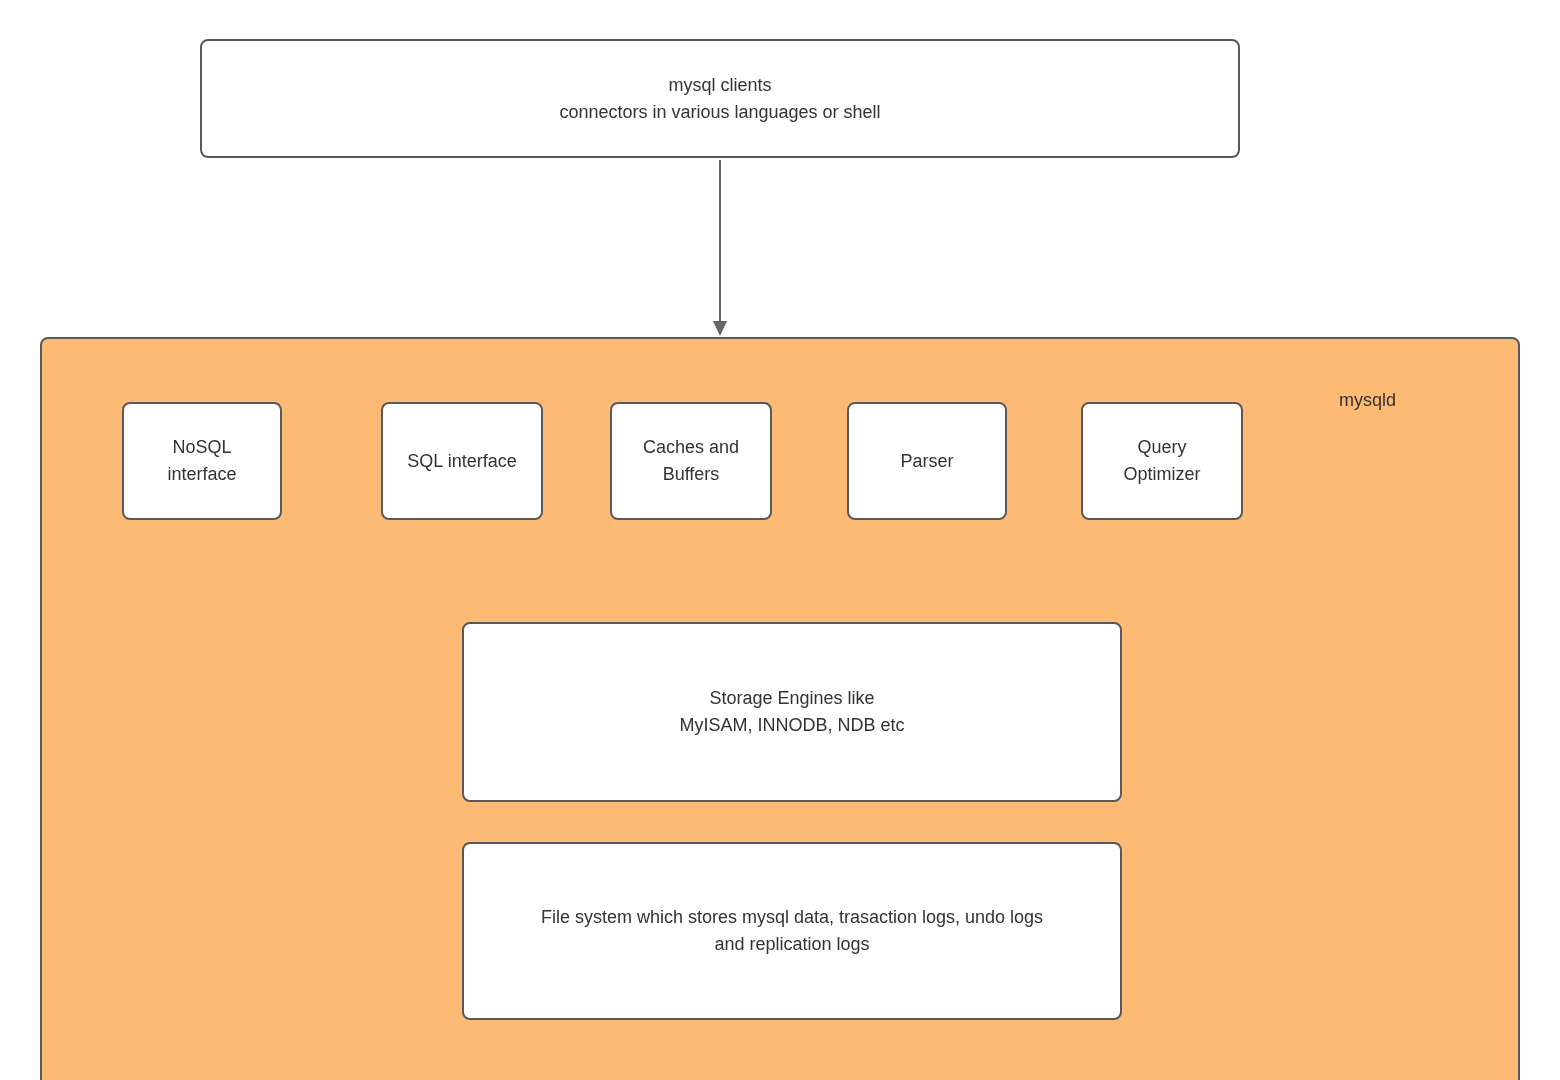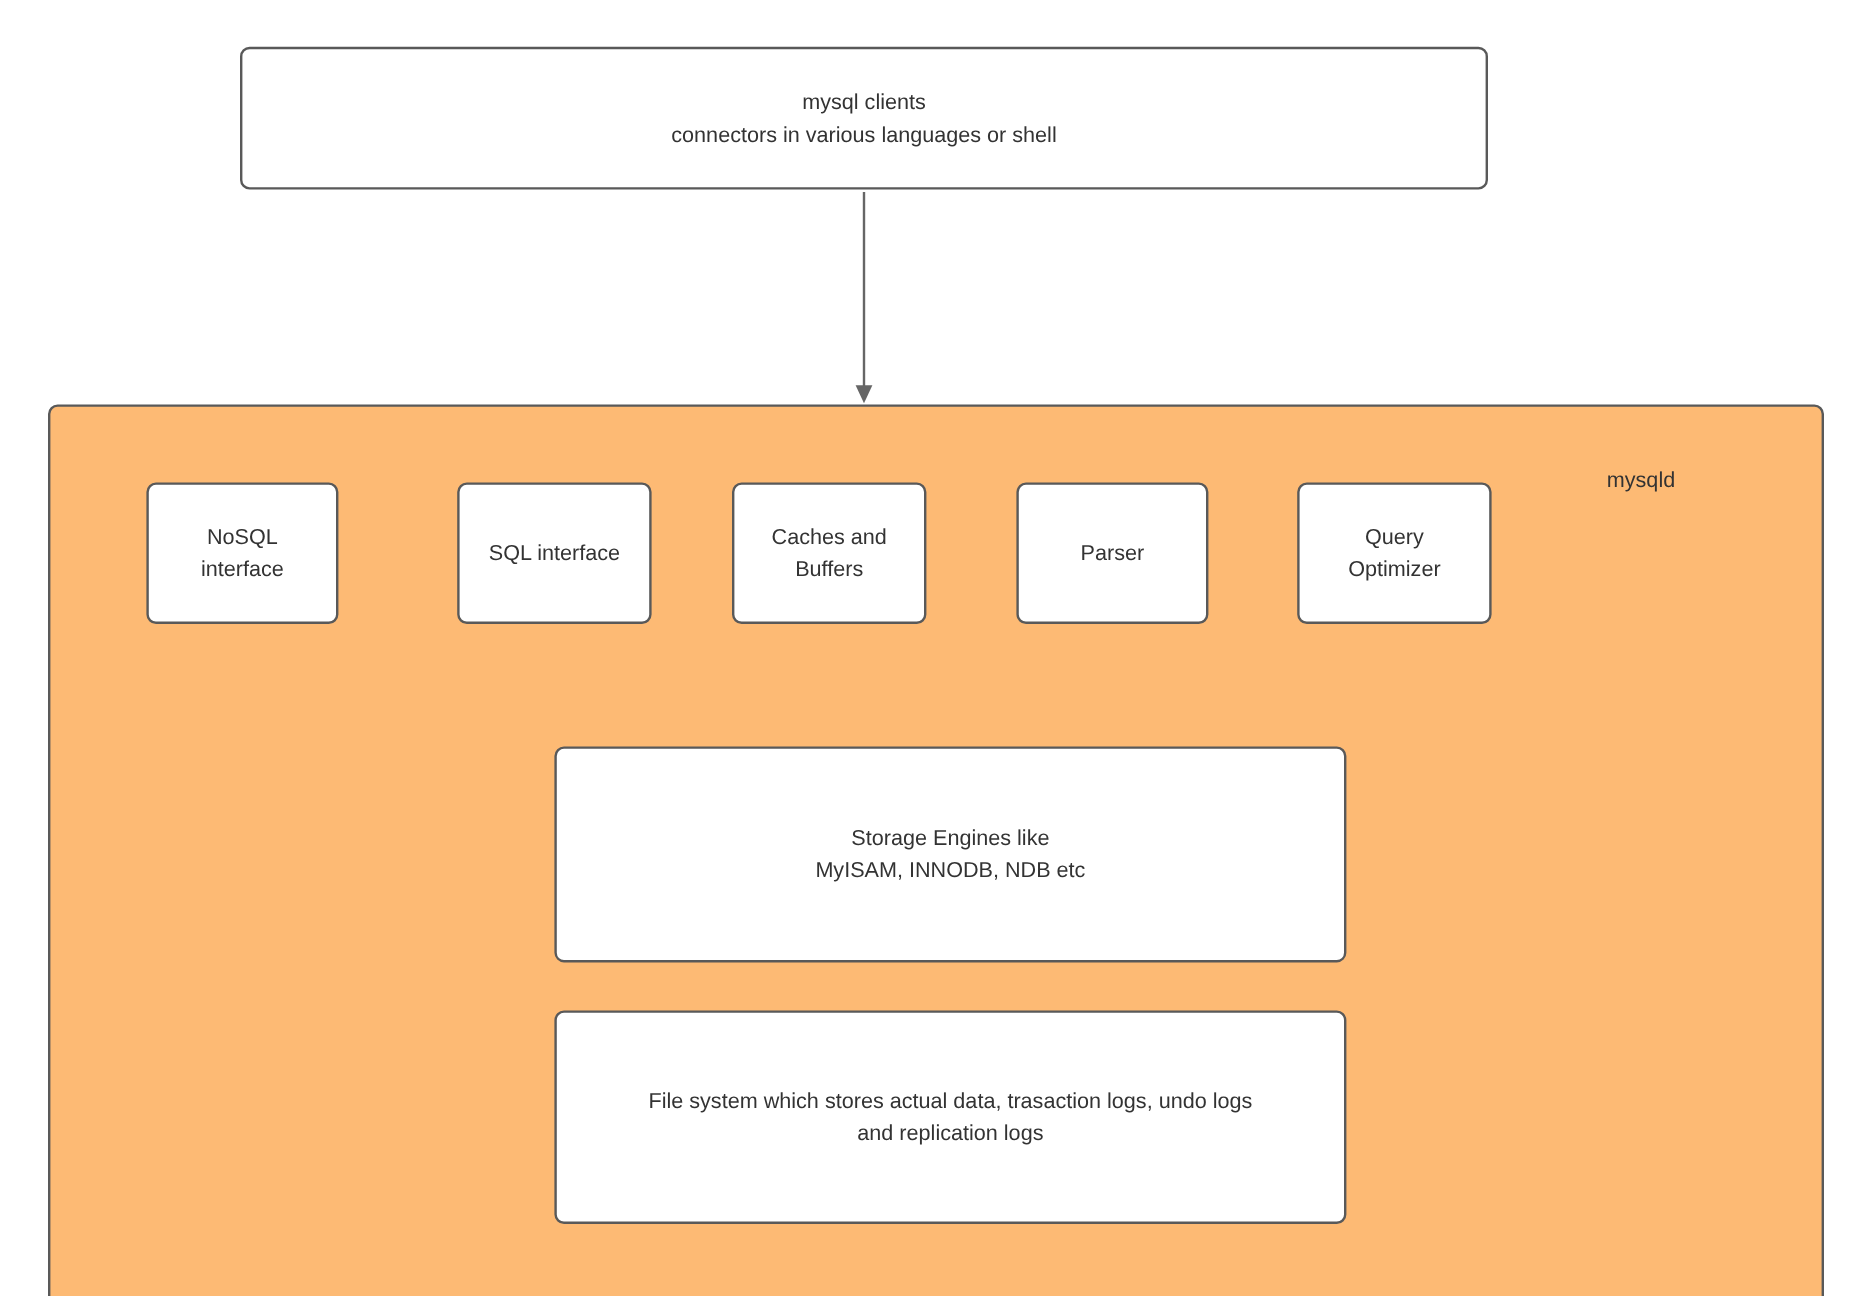--- a/index.html
+++ b/index.html
@@ -117,18 +117,18 @@
       <div class="label">Storage Engines like
 MyISAM, INNODB, NDB etc</div>
     </div>
 
     <div class="box comp-4">
       <div class="label">Query
 Optimizer</div>
     </div>
 
     <div class="box filesystem-box">
-      <div class="label">File system which stores actual data, trasaction logs, undo logs
+      <div class="label">File system which stores mysql data, trasaction logs, undo logs
 and replication logs</div>
     </div>
   </div>
 
 </div>
 
 </body></html>

